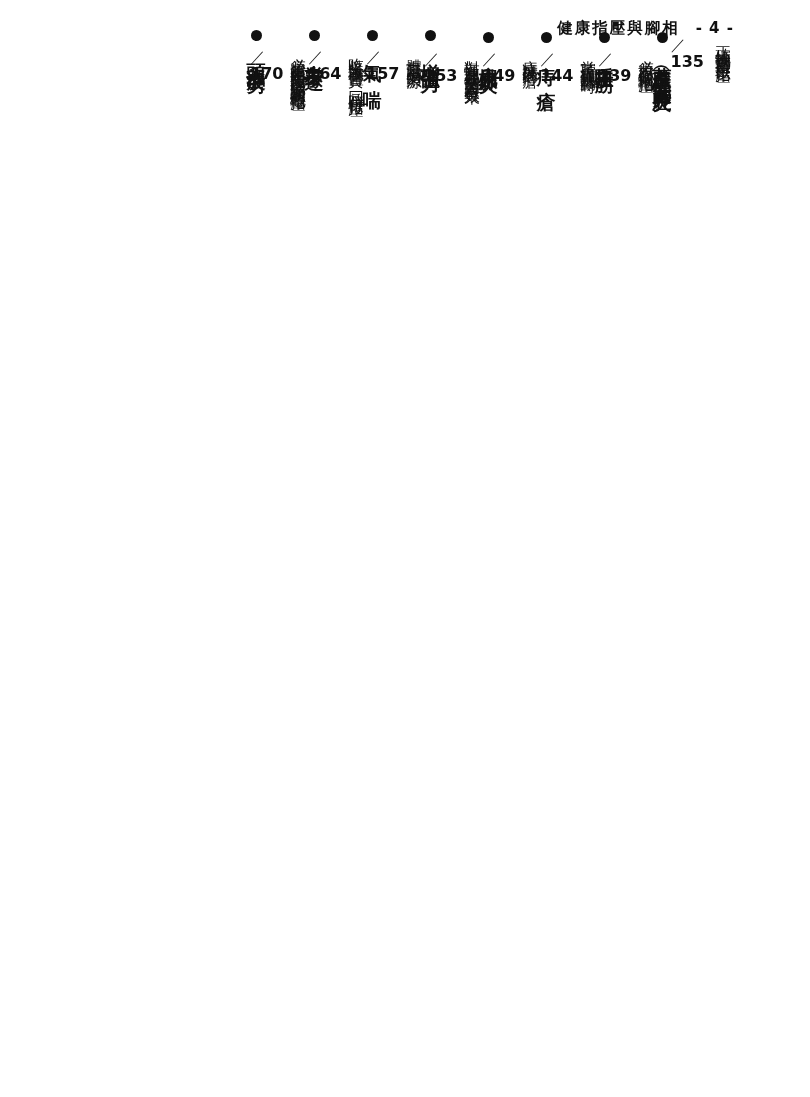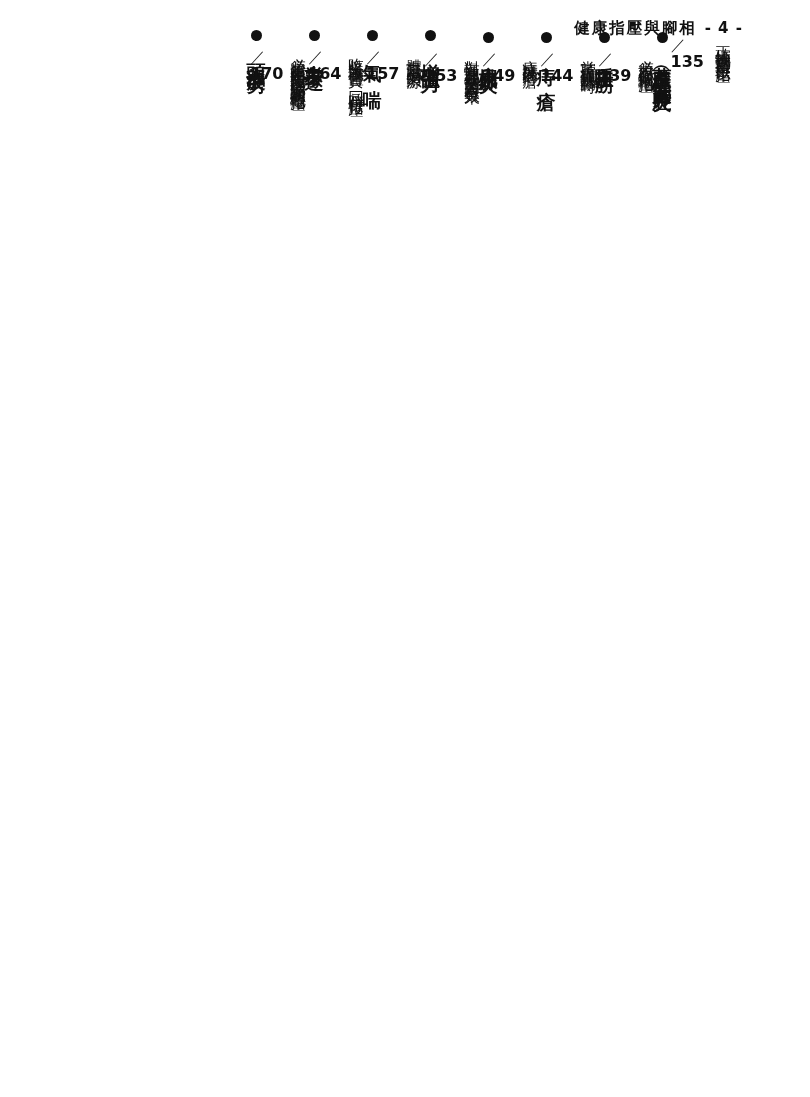--- a/index.html
+++ b/index.html
@@ -13,24 +13,24 @@
     position: relative;
     font-family: "DejaVu Serif", "Liberation Serif", serif;
     color: #111111;
     overflow: hidden;
   }
 
   
   .page-header {
     position: absolute;
     top: 18px;
-    right: 67px;
+    right: 76px;
     display: flex;
     align-items: baseline;
-    gap: 8px;
+    gap: 16px;
     font-size: 15px;
     letter-spacing: 1px;
   }
   .page-header .title {
     font-family: "DejaVu Sans", "Liberation Sans", sans-serif;
     font-weight: bold;
     font-size: 15.5px;
     letter-spacing: 2px;
   }
   .page-header .folio {

